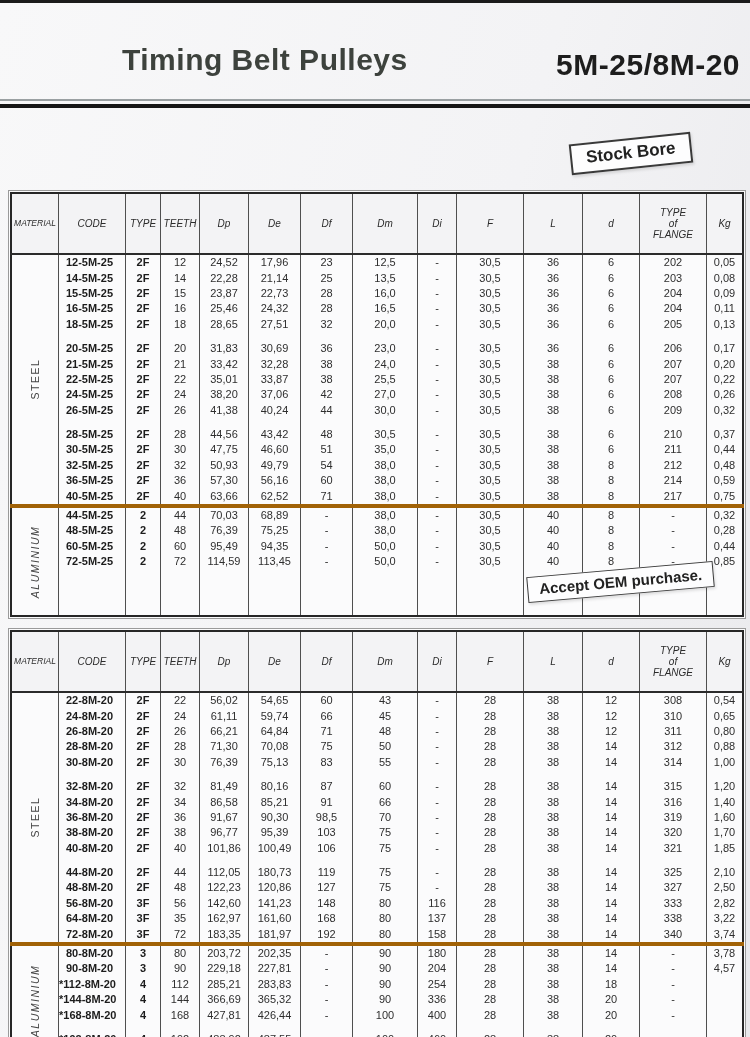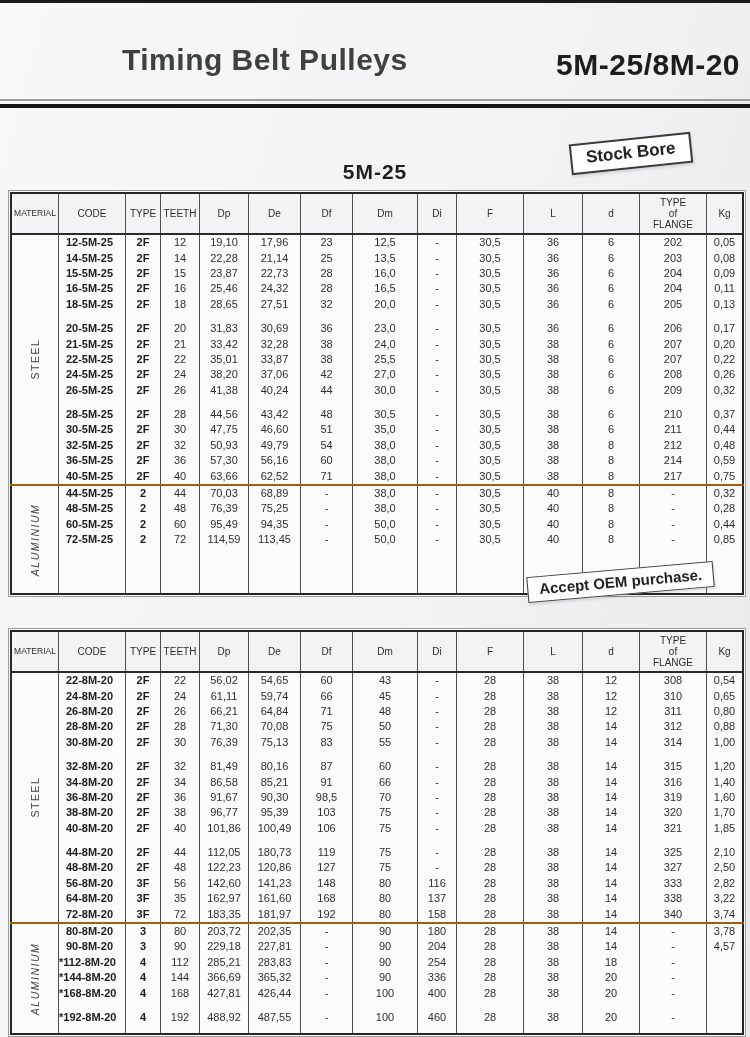--- a/index.html
+++ b/index.html
@@ -28,34 +28,34 @@
   .sec-title{position:absolute;left:0;width:750px;text-align:center;font-weight:bold;color:#1f1f1f;margin:0;}
   .st1{top:160px;font-size:21px;letter-spacing:1px;}
   .st2{top:597px;font-size:23px;letter-spacing:1px;}
 
   
   .tblw{position:absolute;left:8px;width:734px;border:1px solid #9a9a9a;padding:1px;background:#fbfbfc;}
   .tbl1{top:190px;}
   .tbl2{top:628px;}
   table{width:100%;border-collapse:collapse;table-layout:fixed;background:#fbfbfc;border:2px solid #262626;}
   th{font-size:10px;line-height:1.1;font-weight:normal;color:#2b2b2b;text-align:center;
-     border-left:1px solid #4f4f4f;border-bottom:2px solid #2b2b2b;padding:3px 0;background:#f3f3f5;}
+     border-left:1px solid #4f4f4f;border-bottom:2px solid #2b2b2b;padding:13px 0;background:#f3f3f5;font-style:italic;}
   td{font-size:11px;color:#2e2e2e;text-align:center;padding:0;line-height:1;height:15.4px;
      border-left:1px solid #4f4f4f;overflow:hidden;white-space:nowrap;}
   th:nth-child(1){width:46px;font-size:8.5px;letter-spacing:0;}
   th:nth-child(2){width:66px;}  th:nth-child(3){width:34px;}
   th:nth-child(4){width:38px;}  th:nth-child(5){width:48px;}
   th:nth-child(6){width:51px;}  th:nth-child(7){width:51px;}
   th:nth-child(8){width:64px;}  th:nth-child(9){width:38px;}
   th:nth-child(10){width:66px;} th:nth-child(11){width:58px;}
   th:nth-child(12){width:56px;} th:nth-child(13){width:66px;}
   tr.sp td{height:9px;}
   .tbl1 tr.fill td{height:46px;}
   .tbl2 tr.fill td{height:8px;}
-  tbody:nth-of-type(2) tr:first-child td{border-top:2px solid #a16207;}
+  tbody:nth-of-type(2) tr:first-child td{border-top:4px solid #a16207;}
   td.c0{font-weight:bold;text-align:right;padding-right:12px;color:#1c1c1c;}
   td.c1{font-weight:bold;color:#1c1c1c;}
   td.mat{position:relative;}
   td.mat span{position:absolute;left:50%;top:50%;transform:translate(-50%,-50%) rotate(-90deg);
               font-size:10.5px;letter-spacing:1.5px;color:#444;white-space:nowrap;}
   td.mat.it span{font-style:italic;}
 </style>
 </head>
 <body>
 
@@ -66,21 +66,20 @@
     <div class="hdr-title">
       <div class="t2">Timing Belt Pulleys</div>
     </div>
     <div class="hdr-code">5M-25/8M-20</div>
     <div class="rule-thin"></div>
     <div class="rule-thick"></div>
   </header>
 
   <div class="stamp stock-bore">Stock Bore</div>
 
-  <h2 class="sec-title st1">5M-25</h2>
   <div class="tblw tbl1">
     <table>
         <thead>
           <tr>
             <th>MATERIAL</th>
             <th>CODE</th>
             <th>TYPE</th>
             <th>TEETH</th>
             <th>Dp</th>
             <th>De</th>
@@ -95,21 +94,21 @@
           </tr>
         </thead>
         <tbody>
           <tr>
             <td class="mat" rowspan="17">
               <span>STEEL</span>
             </td>
             <td class="c0">12-5M-25</td>
             <td class="c1">2F</td>
             <td class="c2">12</td>
-            <td class="c3">19,10</td>
+            <td class="c3">24,52</td>
             <td class="c4">17,96</td>
             <td class="c5">23</td>
             <td class="c6">12,5</td>
             <td class="c7">-</td>
             <td class="c8">30,5</td>
             <td class="c9">36</td>
             <td class="c10">6</td>
             <td class="c11">202</td>
             <td class="c12">0,05</td>
           </tr>

